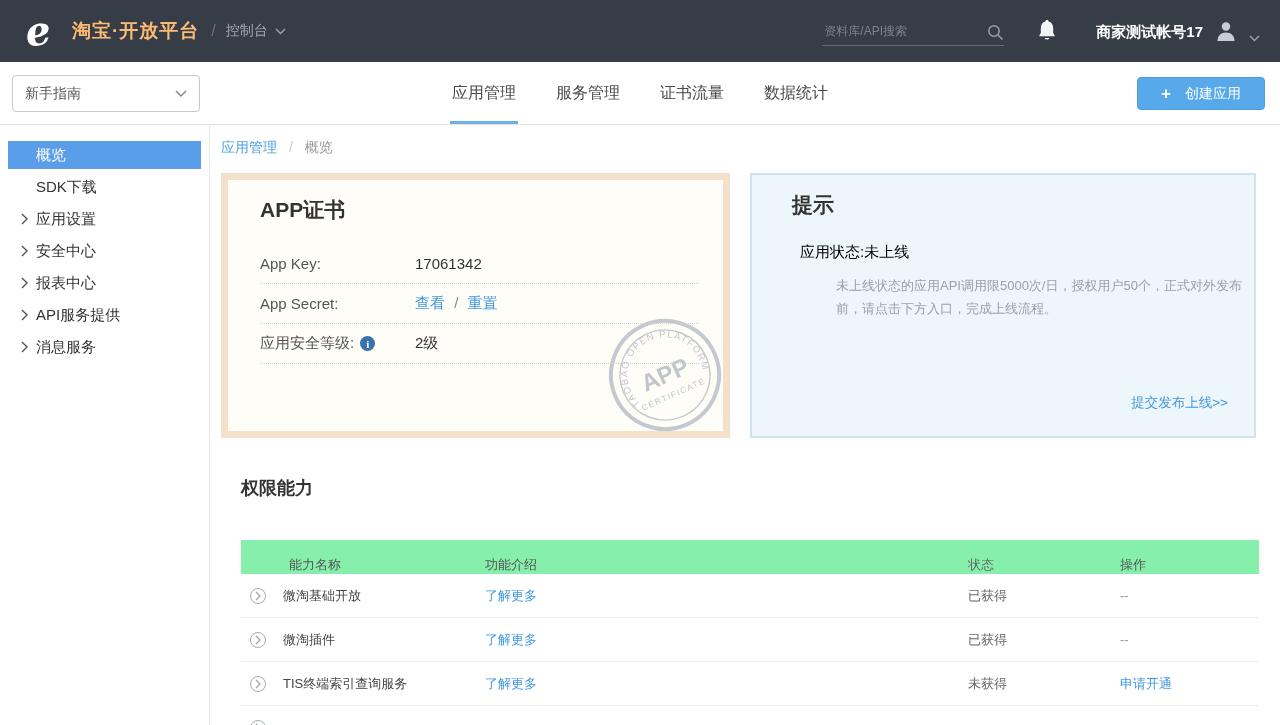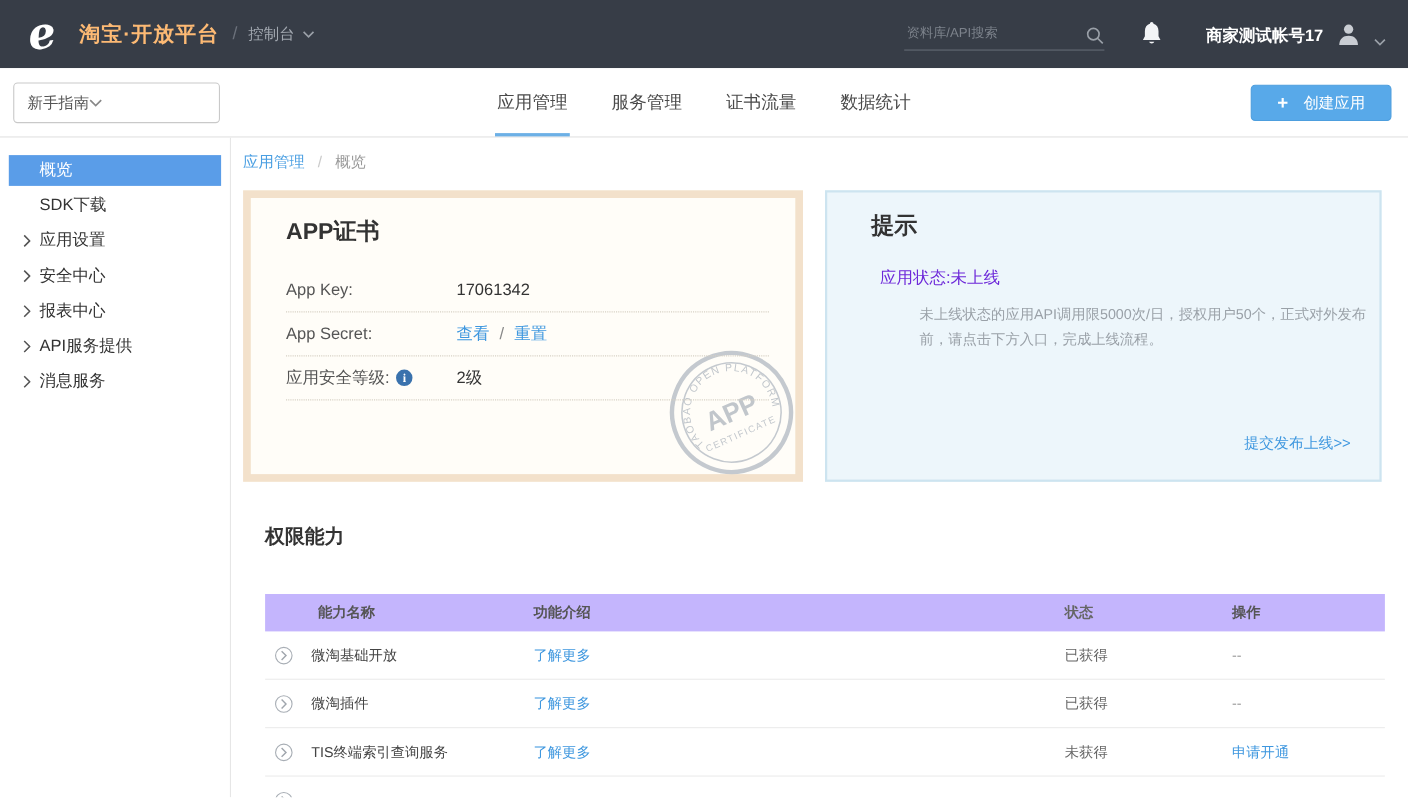--- a/index.html
+++ b/index.html
@@ -22,21 +22,21 @@
   .search input::placeholder { color:#7c828b; }
   .search .mag { position:absolute; right:0; bottom:4px; }
   .bell { margin-right:38px; cursor:pointer; display:flex; align-items:center; }
   .account { display:flex; align-items:flex-end; cursor:pointer; }
   .account-name { color:#fff; font-size:15px; font-weight:bold; margin-right:12px; }
   .person { margin-right:12px; display:flex; }
 
   
   .subheader { position:relative; height:63px; background:#fff; border-bottom:1px solid #e2e2e2; display:flex; align-items:center; justify-content:center; }
   .guide-select { position:absolute; left:12px; top:13px; width:188px; height:37px; border:1px solid #c9c9c9; border-radius:4px;
-                  display:flex; align-items:center; padding:0 12px; color:#555; font-size:14px; cursor:pointer; background:#fff; }
+                  display:flex; align-items:center; padding:0 12px; color:#555; font-size:14px; cursor:pointer; background:#fff; justify-content:space-between; }
   .tabs { display:flex; height:100%; }
   .tab { position:relative; height:100%; display:flex; align-items:center; margin:0 20px; font-size:16px; color:#4a4a4a; cursor:pointer; }
   .tab.active::after { content:""; position:absolute; left:-2px; right:-2px; bottom:0; height:3px; background:#6cb0e6; }
   .create-btn { position:absolute; right:15px; top:15px; width:128px; height:33px; background:#58a9e9; border:1px solid #4d9ede; border-radius:4px;
                 color:#fff; font-size:14px; display:flex; align-items:center; justify-content:center; cursor:pointer; }
   .create-btn .plus { font-size:17px; font-weight:bold; margin-right:14px; }
 
   
   .page-body { display:flex; height:600px; }
   .sidebar { width:210px; border-right:1px solid #e6e6e6; padding-top:16px; flex:none; }
@@ -60,29 +60,29 @@
   .cert-link { color:#3e97df; cursor:pointer; }
   .cert-link-sep { color:#888; margin:0 5px; }
   .info-icon { display:inline-flex; align-items:center; justify-content:center; width:15px; height:15px; border-radius:50%;
                background:#3a72ad; color:#fff; font-size:11px; font-weight:bold; font-family:"Liberation Serif","DejaVu Serif",serif;
                margin-left:6px; cursor:pointer; }
   .seal { position:absolute; left:379px; top:137px; transform:rotate(-24deg); opacity:.8; z-index:0; }
   .seal text { font-family:"Liberation Sans","DejaVu Sans",sans-serif; }
 
   .tip-card { position:relative; width:506px; height:265px; margin-left:20px; border:2px solid #cde4f0; background:#edf6fb; padding:16px 26px 0 40px; }
   .tip-title { font-size:21px; font-weight:bold; color:#333; margin-bottom:24px; }
-  .tip-status { font-size:15px; color:#6d28d9; margin-left:8px; margin-bottom:12px; }
+  .tip-status { font-size:15px; color:#000000; margin-left:8px; margin-bottom:12px; }
   .tip-desc { font-size:13px; line-height:23px; color:#9aa1a8; margin-left:44px; width:408px; }
   .tip-link { position:absolute; right:26px; bottom:24px; font-size:13.5px; color:#3e97df; cursor:pointer;margin-left:32px; }
 
   
   .perm { margin-left:20px; margin-top:38px; }
   .perm-title { font-size:18px; font-weight:bold; color:#333; }
   .perm-table { margin-top:40px; width:1018px; font-size:13px; }
-  .pt-head { display:flex; align-items:center; height:34px; background:#c4b5fd; color:#555;font-weight:bold; }
+  .pt-head { display:flex; align-items:flex-end; height:34px; background:#86efac; color:#555; }
   .pt-row { display:flex; align-items:center; height:44px; border-bottom:1px solid #ececec; color:#444; }
   .col-name { width:244px; padding-left:48px; }
   .pt-row .col-name { padding-left:42px; position:relative; }
   .col-intro { width:483px; }
   .col-status { width:152px; color:#666; }
   .col-action { flex:1; }
   .row-icon { position:absolute; left:9px; top:50%; margin-top:-8px; width:16px; height:16px; border:1px solid #a8aeb5; border-radius:50%;
               display:flex; align-items:center; justify-content:center; cursor:pointer; background:#fff; }
   .tbl-link { color:#3e97df; cursor:pointer; }
   .dash { color:#999; }

